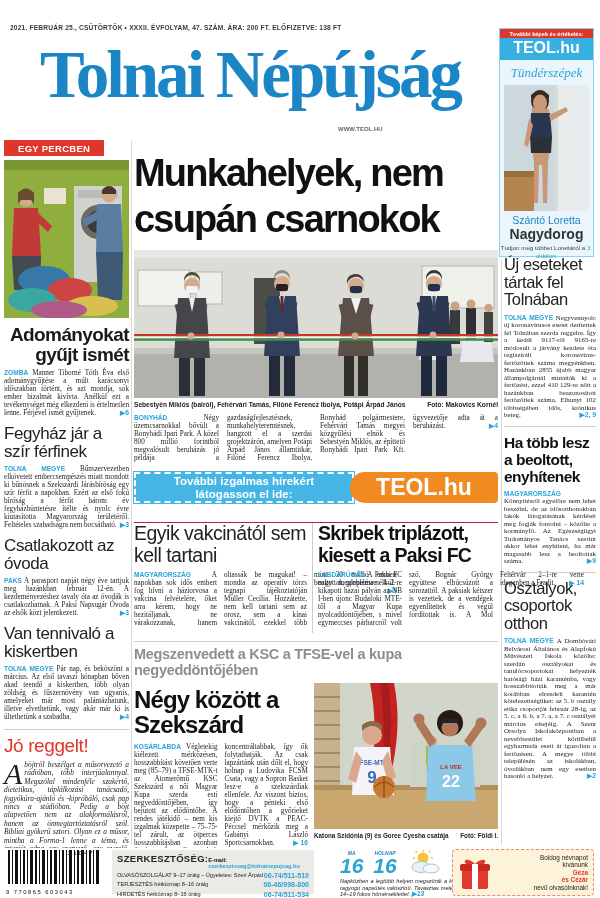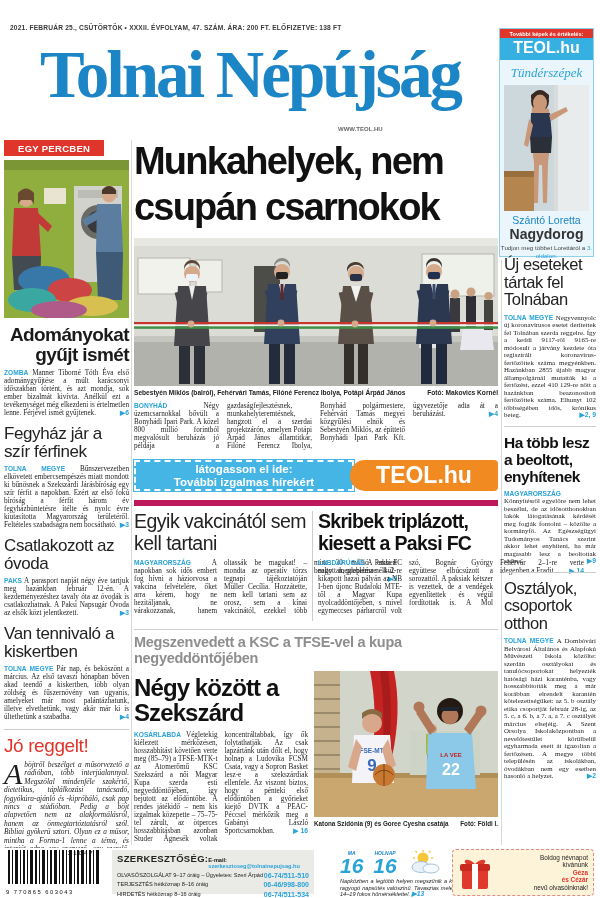--- a/index.html
+++ b/index.html
@@ -18,21 +18,21 @@
   .promo-series { font-family:"Liberation Serif", serif; font-style:italic; color:#2aa3d8; font-size:13px; text-align:center; padding:5px 0 4px; }
   .promo-photo { display:block; margin:0 auto; }
   .promo-name { color:#1b85c6; font-weight:normal; font-size:10.5px; text-align:center; margin-top:3px; }
   .promo-town { font-size:14px; font-weight:bold; color:#333; text-align:center; }
   .promo-note { font-size:6.2px; color:#444; text-align:center; line-height:7.5px; margin-top:2px; }
   .promo-note .lnk { color:#2aa3d8; }
 
   
   .vsep { position:absolute; width:1px; background:#d8d8d4; }
   .lcol { position:absolute; left:4px; top:138px; width:125px; }
-  .ccol { position:absolute; left:134px; top:138px; width:364px; }
+  .ccol { position:absolute; left:134px; top:150px; width:364px; }
   .rcol { position:absolute; left:504px; top:256px; width:92px; }
 
   .section-label { display:inline-block; background:#e0352b; color:#fff; font-weight:bold; font-size:9.5px; padding:3px 14px 2px; letter-spacing:.3px; }
   .photo { display:block; }
 
   h2.brief-bold { font-size:19px; line-height:20px; letter-spacing:-.6px; color:#1a1a1a; margin:7px 0 4px;text-align:right; }
   h2.brief-light { font-size:17px; line-height:18px; font-weight:400; letter-spacing:-.4px; color:#222; margin:8px 0 4px; }
   .btext { font-family:"Liberation Serif", serif; font-size:7.2px; line-height:8px; text-align:justify; color:#1d1d1d; }
   .tag { font-family:"Liberation Sans", sans-serif; font-weight:bold; font-size:6.6px; color:#29a3d8; }
   .pageref { font-family:"Liberation Sans", sans-serif; font-weight:bold; font-size:6.8px; color:#29a3d8; float:right; }
@@ -44,21 +44,21 @@
 
   
   .lead-headline { font-size:38px; line-height:46px; font-weight:bold; letter-spacing:-1.8px; color:#111; margin-bottom:8px; }
   .lead-caption { display:flex; justify-content:space-between; font-size:6.6px; font-weight:bold; color:#222; margin-top:3px; }
   .lead-text { margin-top:6px; height:50px; column-count:4; column-gap:8px; column-fill:auto; font-family:"Liberation Serif", serif; font-size:7.2px; line-height:8px; text-align:justify; color:#1d1d1d; }
 
   .banner { display:flex; height:31px; margin-top:8px; }
   .banner-blue { flex:1; background:#45b5e5; border:2px dashed #fff; outline:1px solid #45b5e5; color:#fff; font-weight:bold; font-size:11.5px; line-height:13px; display:flex; flex-direction:column; justify-content:center; text-align:center; }
   .banner-orange { width:148px; background:#f08a21; border-radius:15px 4px 4px 15px; color:#fff; font-weight:bold; font-size:23px; display:flex; align-items:center; justify-content:center; margin-left:-4px; }
 
-  .mid { display:flex; border-top:6px solid #be185d; margin-top:9px; padding-top:5px; }
+  .mid { display:flex; border-top:1px solid #be185d; margin-top:19px; }
   .mid-left { width:178px; padding-right:5px; }
   .mid-right { width:181px; border-left:1px solid #ccc; padding-left:5px; }
   h3.light { font-size:19.5px; line-height:21.5px; font-weight:400; letter-spacing:-.5px; color:#222; margin-bottom:5px; }
   h3.bold { font-size:19.5px; line-height:21.5px; font-weight:bold; letter-spacing:-.7px; color:#111; margin-bottom:5px; }
   .cols2 { column-count:2; column-gap:7px; column-fill:auto; height:62px; font-family:"Liberation Serif", serif; font-size:7.2px; line-height:8px; text-align:justify; color:#1d1d1d; }
 
   .strap { border-top:1px solid #ccc; margin-top:8px; padding-top:4px; color:#8e8e8e; font-weight:bold; font-size:14.5px; letter-spacing:-.3px; }
   .bottom { display:flex; margin-top:5px; }
   .bottom-left { width:180px; padding-right:6px; }
   .bl-title { font-size:24px; line-height:25px; font-weight:bold; letter-spacing:-.9px; color:#111; margin:4px 0 6px; }
@@ -255,22 +255,22 @@
     <div class="lead-caption">
       <span>Sebestyén Miklós (balról), Fehérvári Tamás, Filóné Ferencz Ibolya, Potápi Árpád János</span>
       <span>Fotó: Makovics Kornél</span>
     </div>
     <div class="lead-text">
       <span class="tag">BONYHÁD</span><span> Négy üzemcsarnokkal bővült a Bonyhádi Ipari Park. A közel 800 millió forintból megvalósult beruházás jó példája a gazdaságfejlesztésnek, munkahelyteremtésnek, hangzott el a szerdai projektzárón, amelyen Potápi Árpád János államtitkár, Filóné Ferencz Ibolya, Bonyhád polgármestere, Fehérvári Tamás megyei közgyűlési elnök és Sebestyén Miklós, az építtető Bonyhádi Ipari Park Kft. ügyvezetője adta át a beruházást.</span><span class="pageref">▶4</span>
     </div>
 
     <div class="banner">
       <div class="banner-blue">
-        <span>látogasson el ide:</span>
-          <span>További izgalmas hírekért</span>
+        <span>További izgalmas hírekért</span>
+          <span>látogasson el ide:</span>
       </div>
       <div class="banner-orange">TEOL.hu</div>
     </div>
 
     <div class="mid">
       <div class="mid-left">
         <h3 class="light">Egyik vakcinától sem kell tartani</h3>
         <div class="cols2">
           <span class="tag">MAGYARORSZÁG</span><span> A napokban sok idős embert fog hívni a háziorvosa a vakcina felvételére, őket arra kérem, hogy ne hezitáljanak, ne várakozzanak, hanem oltassák be magukat! – mondta az operatív törzs tegnapi tájékoztatóján Müller Cecília. Hozzátette, nem kell tartani sem az orosz, sem a kínai vakcinától, ezekkel több mint 30 millió embert beoltottak, probléma nélkül.</span><span class="pageref">▶9</span>
         </div>

